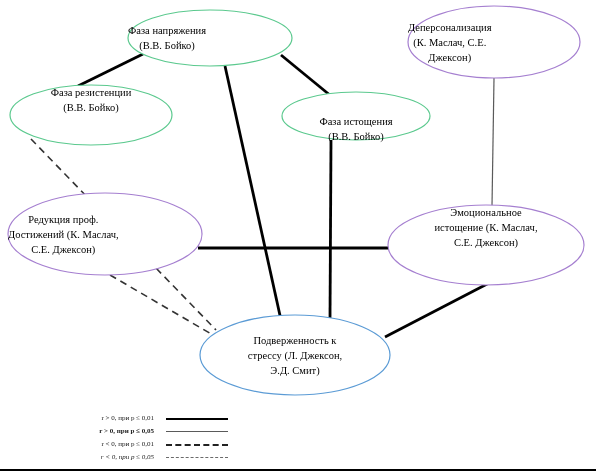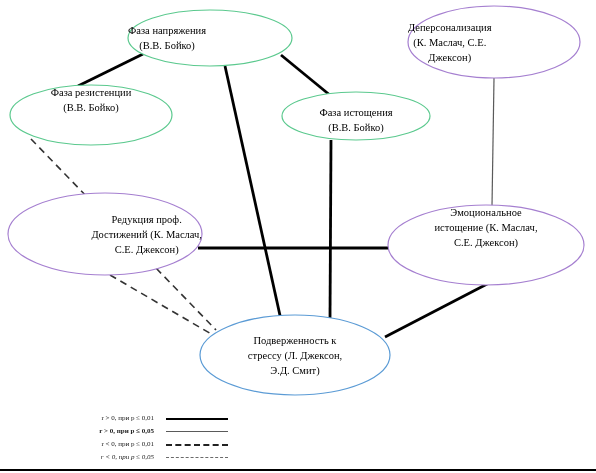--- a/index.html
+++ b/index.html
@@ -100,26 +100,26 @@
         <ellipse cx="486" cy="245" rx="98" ry="40" fill="#ffffff" stroke="#A57FD0" stroke-width="1.2"></ellipse>
         <ellipse cx="295" cy="355" rx="95" ry="40" fill="#ffffff" stroke="#5B9BD5" stroke-width="1.2"></ellipse>
       </g>
   </svg>
 
   <div id="node-labels">
       <div class="node-label" style="left: 128px; top: 10px; width: 164px; height: 56px; display: flex; align-items: center; "><span>Фаза напряжения
 (В.В. Бойко)</span></div>
       <div class="node-label" style="left: 10px; top: 85px; width: 162px; height: 60px; display: flex; align-items: flex-start; justify-content: center;"><span>Фаза резистенции
 (В.В. Бойко)</span></div>
-      <div class="node-label" style="left: 282px; top: 96px; width: 148px; height: 48px; display: flex; align-items: center; justify-content: center;"><span>Фаза истощения
+      <div class="node-label" style="left: 282px; top: 105px; width: 148px; height: 48px; display: flex; align-items: center; justify-content: center;"><span>Фаза истощения
 (В.В. Бойко)</span></div>
       <div class="node-label" style="left: 408px; top: 6px; width: 172px; height: 72px; display: flex; align-items: center; justify-content: flex-start;"><span>Деперсонализация
 (К. Маслач, С.Е.
 Джексон)</span></div>
-      <div class="node-label" style="left: 8px; top: 193px; width: 194px; height: 82px; display: flex; align-items: center; justify-content: flex-end;"><span>Редукция проф.
+      <div class="node-label" style="left: 8px; top: 193px; width: 194px; height: 82px; display: flex; align-items: center; justify-content: flex-start;"><span>Редукция проф.
 Достижений (К. Маслач,
 С.Е. Джексон)</span></div>
       <div class="node-label" style="left: 388px; top: 205px; width: 196px; height: 80px; display: flex; justify-content: center;"><span>Эмоциональное
 истощение (К. Маслач,
 С.Е. Джексон)</span></div>
       <div class="node-label" style="left: 200px; top: 315px; width: 190px; height: 80px; display: flex; align-items: center; justify-content: center;"><span>Подверженность к
 стрессу (Л. Джексон,
 Э.Д. Смит)</span></div>
     </div>
 

